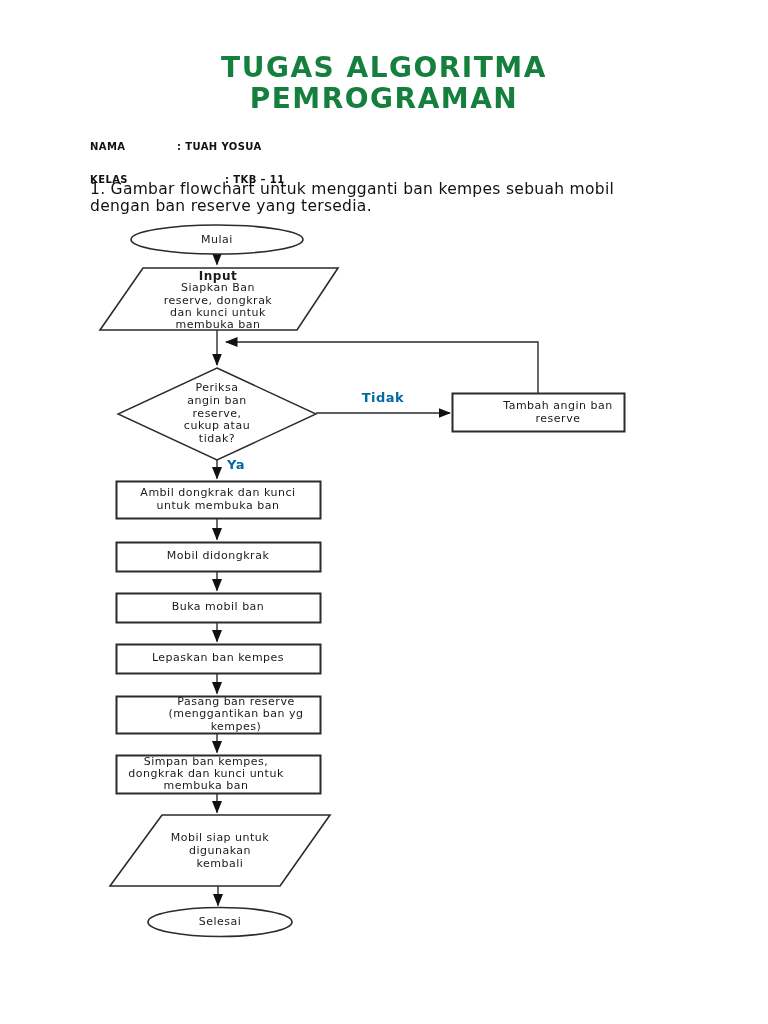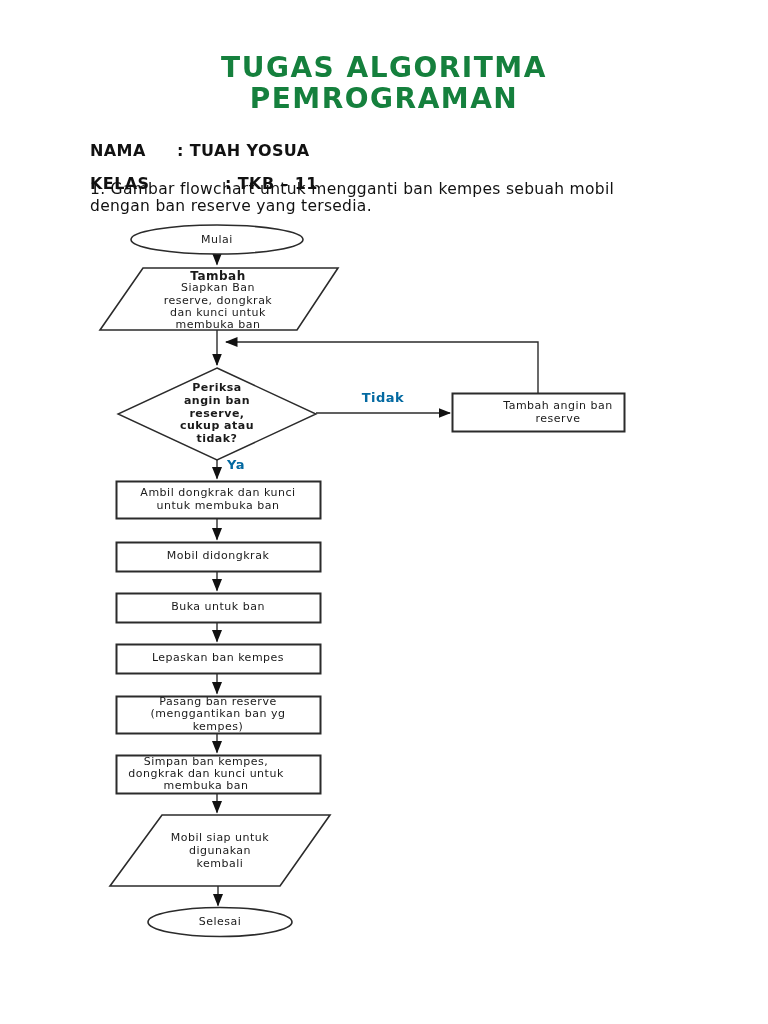--- a/index.html
+++ b/index.html
@@ -8,21 +8,21 @@
     font-family:"DejaVu Sans","Liberation Sans",sans-serif;color:#111;
   }
   .abs{position:absolute;}
   .center{display:flex;align-items:center;justify-content:center;text-align:center;}
   .pre{white-space:pre-line;}
   
   .title{
     left:0;top:52px;width:768px;text-align:center;font-weight:bold;
     font-size:28px;line-height:31px;letter-spacing:1.5px;color:#15803d;
   }
-  .field-row{height:17px;font-weight:bold;font-size:16px;letter-spacing:.4px;}
+  .field-row{height:17px;font-weight:bold;font-size:10px;letter-spacing:.4px;}
   .field-label{position:absolute;left:90px;top:0;}
   .field-value{position:absolute;top:0;}
   .question{
     left:90px;top:181px;width:650px;font-size:15.5px;line-height:17px;letter-spacing:.3px;
   }
   
   .fc{font-size:11px;line-height:12.3px;letter-spacing:.5px;color:#1a1a1a;}
   .fc-bold{font-weight:bold;}
   .branch{font-size:13px;font-weight:bold;letter-spacing:.5px;color:#0369a1;}
   svg{position:absolute;left:0;top:0;}
@@ -79,45 +79,45 @@
     <rect class="shape" x="116.5" y="644.5" width="204" height="29" stroke-width="2"></rect>
     <rect class="shape" x="116.5" y="696.5" width="204" height="37" stroke-width="2"></rect>
     <rect class="shape" x="116.5" y="755.5" width="204" height="38" stroke-width="2"></rect>
     <polygon class="shape" points="162,815 330,815 280,886 110,886" stroke-width="1.6"></polygon>
     <ellipse class="shape" cx="220" cy="922" rx="72" ry="14.5" stroke-width="1.6"></ellipse>
   </svg>
 
   <div class="abs fc center" style="left:131px;top:226px;width:172px;height:28px;">Mulai</div>
 
   <div class="abs" style="left:118px;top:270px;width:200px;text-align:center;">
-    <div class="fc fc-bold" style="font-size:12px;">Tambah</div>
+    <div class="fc fc-bold" style="font-size:12px;">Input</div>
     <div class="fc pre">Siapkan Ban
 reserve, dongkrak
 dan kunci untuk
 membuka ban</div>
   </div>
 
-  <div class="abs fc center pre" style="left:137px;top:379px;width:160px;height:70px;line-height:12.9px;font-weight:bold;">Periksa
+  <div class="abs fc center pre" style="left:137px;top:379px;width:160px;height:70px;line-height:12.9px;">Periksa
 angin ban
 reserve,
 cukup atau
 tidak?</div>
 
   <div class="abs branch center" style="left:358px;top:389px;width:50px;height:16px;">Tidak</div>
   <div class="abs branch" style="left:227px;top:457px;width:40px;height:16px;">Ya</div>
 
   <div class="abs fc center pre" style="left:472px;top:393px;width:172px;height:38px;line-height:13px;">Tambah angin ban
 reserve</div>
 
   <div class="abs fc center pre" style="left:116px;top:481px;width:204px;height:37px;">Ambil dongkrak dan kunci
 untuk membuka ban</div>
   <div class="abs fc center pre" style="left:116px;top:542px;width:204px;height:29px;">Mobil didongkrak</div>
-  <div class="abs fc center pre" style="left:116px;top:593px;width:204px;height:29px;">Buka untuk ban</div>
+  <div class="abs fc center pre" style="left:116px;top:593px;width:204px;height:29px;">Buka mobil ban</div>
   <div class="abs fc center pre" style="left:116px;top:644px;width:204px;height:29px;">Lepaskan ban kempes</div>
-  <div class="abs fc center pre" style="left:116px;top:696px;width:204px;height:37px;">Pasang ban reserve
+  <div class="abs fc center pre" style="left:116px;top:696px;width:204px;height:37px;padding-left:18px;">Pasang ban reserve
 (menggantikan ban yg
 kempes)</div>
   <div class="abs fc center pre" style="left:104px;top:755px;width:204px;height:38px;">Simpan ban kempes,
 dongkrak dan kunci untuk
 membuka ban</div>
 
   <div class="abs fc center pre" style="left:135px;top:824px;width:170px;height:52px;line-height:13px;">Mobil siap untuk
 digunakan
 kembali</div>
 

